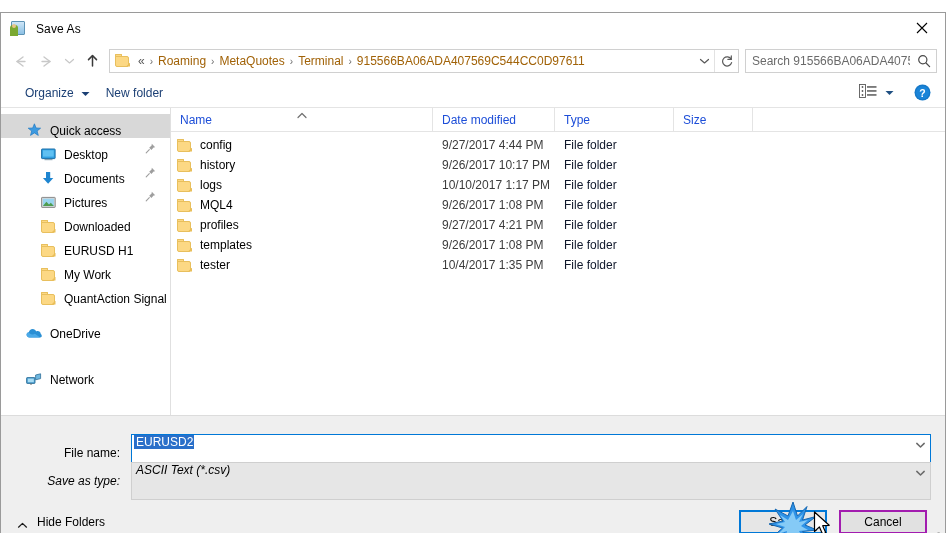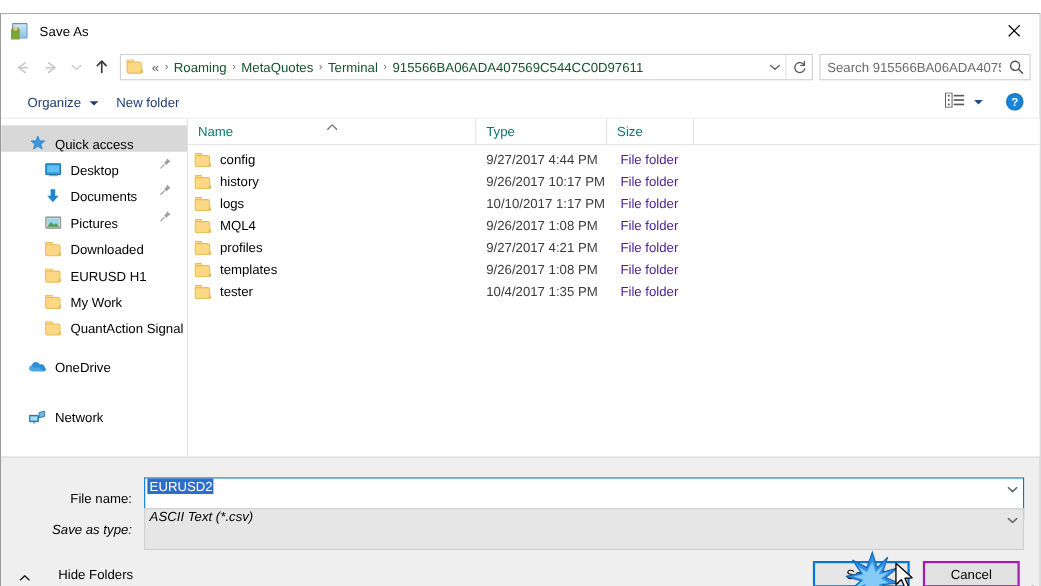--- a/index.html
+++ b/index.html
@@ -104,21 +104,21 @@
   .crumbs {
     display: flex;
     align-items: center;
     flex: 1;
     min-width: 0;
     overflow: hidden;
     height: 22px;
   }
   .crumb {
     font-size: 12px;
-    color: #14532d;
+    color: #a16207;
     padding: 0 4px;
     white-space: nowrap;
   }
   .crumb.first { color: #555; padding-left: 2px; }
   .crumb-sep {
     color: #6d6d6d;
     font-size: 10px;
     padding: 0 1px;
     user-select: none;
   }
@@ -279,21 +279,21 @@
   #col-header {
     height: 24px;
     min-height: 24px;
     display: flex;
     border-bottom: 1px solid #e4e4e4;
     background: #fff;
     position: relative;
   }
   .col {
     font-size: 12px;
-    color: #0f766e;
+    color: #1d4ed8;
     display: flex;
     align-items: center;
     padding-left: 9px;
     position: relative;
     height: 23px;
     border-right: 1px solid #e4e4e4;
     white-space: nowrap;
   }
   .col .sortcaret {
     position: absolute;
@@ -321,21 +321,21 @@
     font-size: 12px;
     color: #000;
     white-space: nowrap;
     overflow: hidden;
     display: flex;
     align-items: center;
   }
   .cell-name { width: 262px; padding-left: 6px; }
   .cell-name .folder-ico { margin-right: 8px; flex: none; }
   .cell-date { width: 122px; padding-left: 9px; color: #3c3c3c; }
-  .cell-type { width: 119px; padding-left: 9px; color: #4c1d95; }
+  .cell-type { width: 119px; padding-left: 9px; color: #0f172a; }
   .cell-size { width: 79px; padding-left: 9px; color: #3c3c3c; }
 
   
   #fields {
     background: #efefef;
     border-top: 1px solid #dcdcdc;
     padding: 26px 14px 8px 14px;
     min-height: 68px;
   }
   .field-row {
@@ -400,21 +400,20 @@
     align-items: center;
     padding: 0 18px 0 10px;
     position: relative;
   }
   #hide-folders {
     display: flex;
     align-items: flex-end;
     font-size: 12px;
     color: #000;
     padding: 4px 6px;
-    gap: 16px;
   }
   #hide-folders .hf-caret { margin-right: 9px; display: flex; }
   #bottom-spacer { flex: 1; }
   .dlgbtn {
     width: 88px;
     height: 24px;
     font-size: 12px;
     font-family: "Liberation Sans", sans-serif;
     color: #000;
     background: #e1e1e1;
@@ -717,20 +716,23 @@
     <div id="listpane">
       <div id="col-header">
         <div class="col col-name">
           <span class="sortcaret">
             <svg width="11" height="7" viewBox="0 0 11 7">
                 <path d="M1.5 5.5 L5.5 1.5 L9.5 5.5" stroke="#707070" stroke-width="1.2" fill="none" stroke-linecap="round" stroke-linejoin="round"></path>
               </svg>
           </span>
           <span>Name</span>
         </div>
+        <div class="col col-date">
+          <span>Date modified</span>
+        </div>
         <div class="col col-type">
           <span>Type</span>
         </div>
         <div class="col col-size">
           <span>Size</span>
         </div>
         <div class="col col-rest"></div>
       </div>
 
       <div id="rows">

